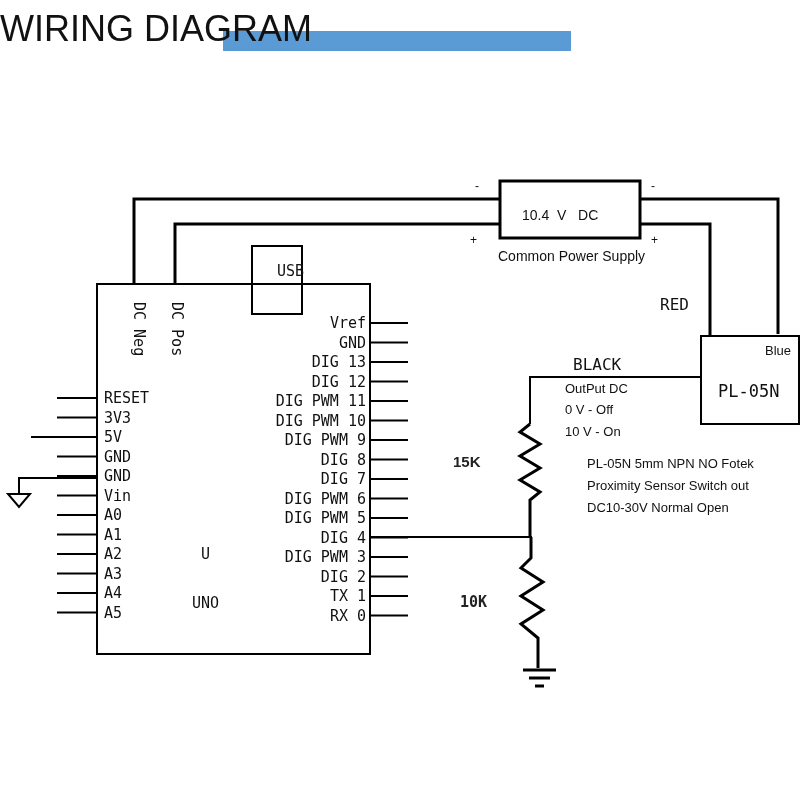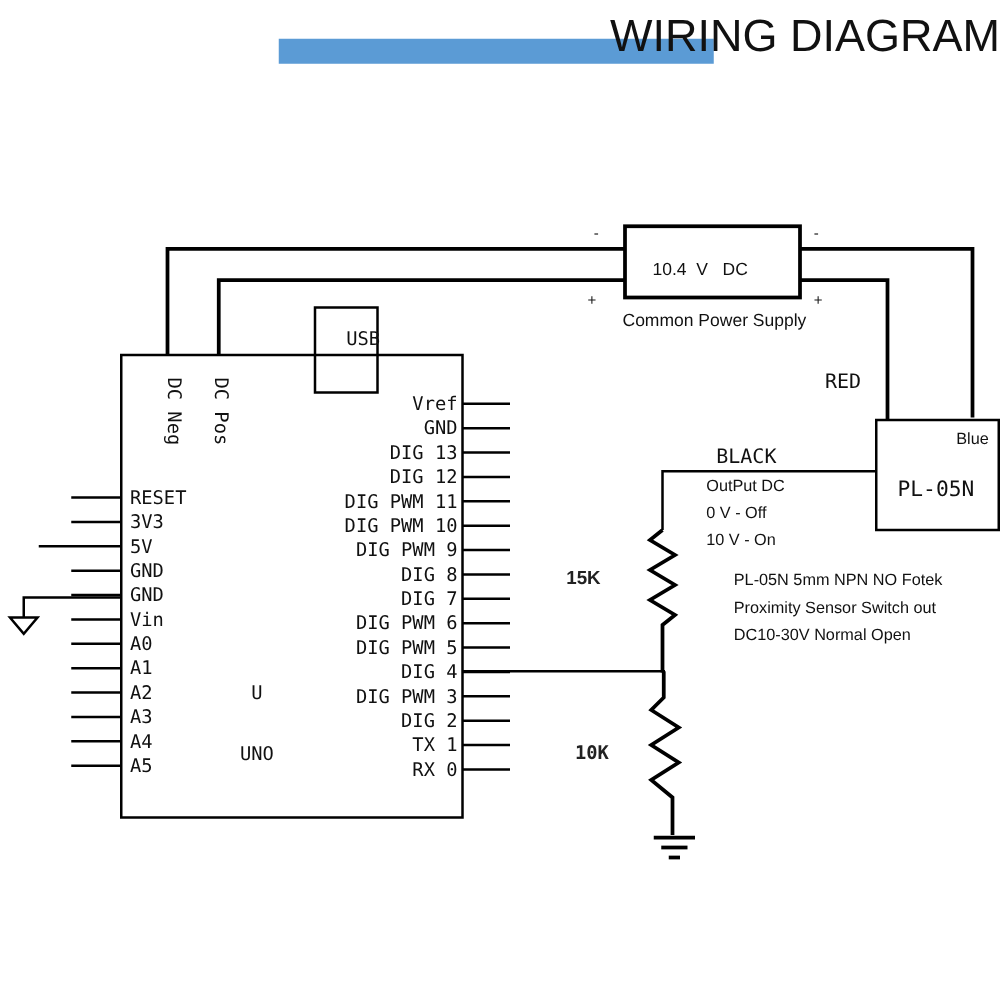--- a/index.html
+++ b/index.html
@@ -1,21 +1,21 @@
 <!DOCTYPE html>
 <html><head>
 <meta charset="utf-8">
 <style>
   html,body{margin:0;padding:0;background:#ffffff;}
   #canvas{position:relative;width:800px;height:800px;overflow:hidden;background:#fff;}
   svg{position:absolute;left:0;top:0;}
   .mono{font-family:"DejaVu Sans Mono","Liberation Mono",monospace;}
   .sans{font-family:"Liberation Sans","DejaVu Sans",sans-serif;}
   .title-bar{position:absolute;left:223px;top:31px;width:348px;height:20px;background:#5b9bd5;}
-  .title{position:absolute;left:0;top:8px;width:800px;text-align:right;font-family:"Liberation Sans",sans-serif;font-size:36px;color:#111;letter-spacing:0px;}
+  .title{position:absolute;left:0;top:8px;width:800px;text-align:left;font-family:"Liberation Sans",sans-serif;font-size:36px;color:#111;letter-spacing:0px;}
 </style>
 </head>
 <body>
 
 <div id="canvas">
   <div class="title-bar"></div>
   <div class="title">WIRING DIAGRAM</div>
 
   <svg width="800" height="800" viewBox="0 0 800 800">
     <g stroke="#000" fill="none" stroke-width="3">

